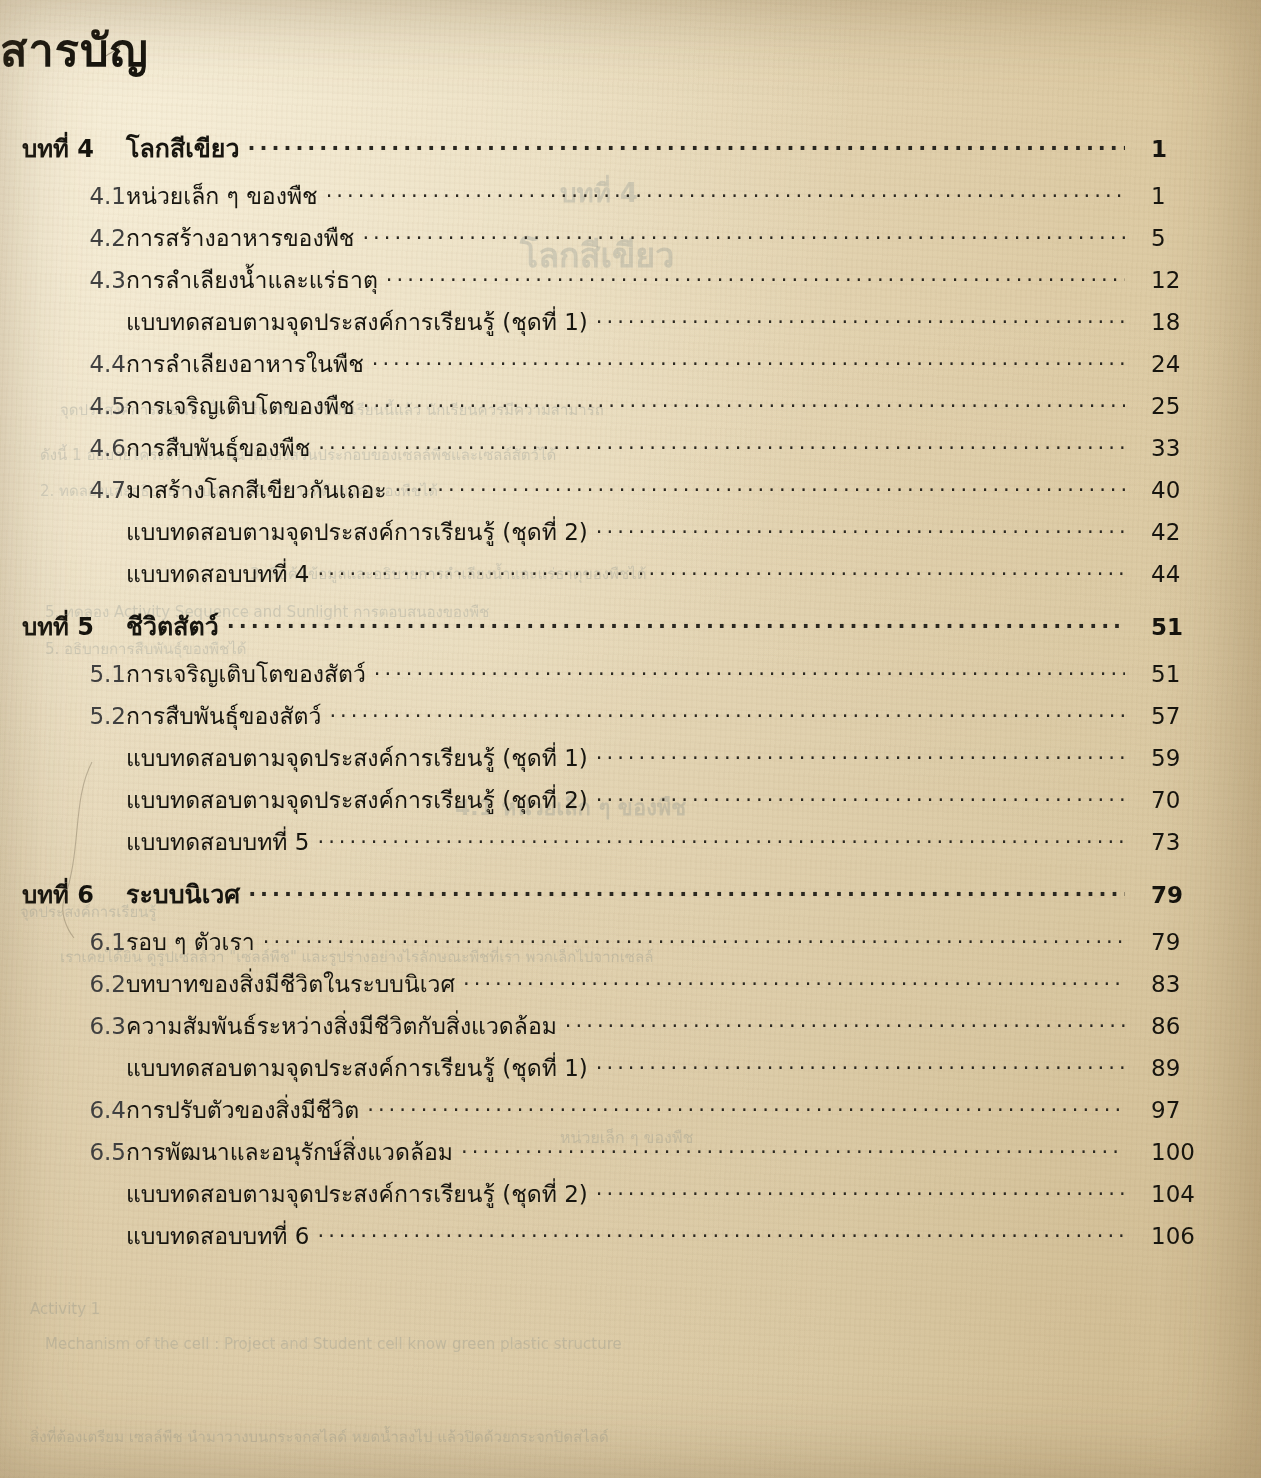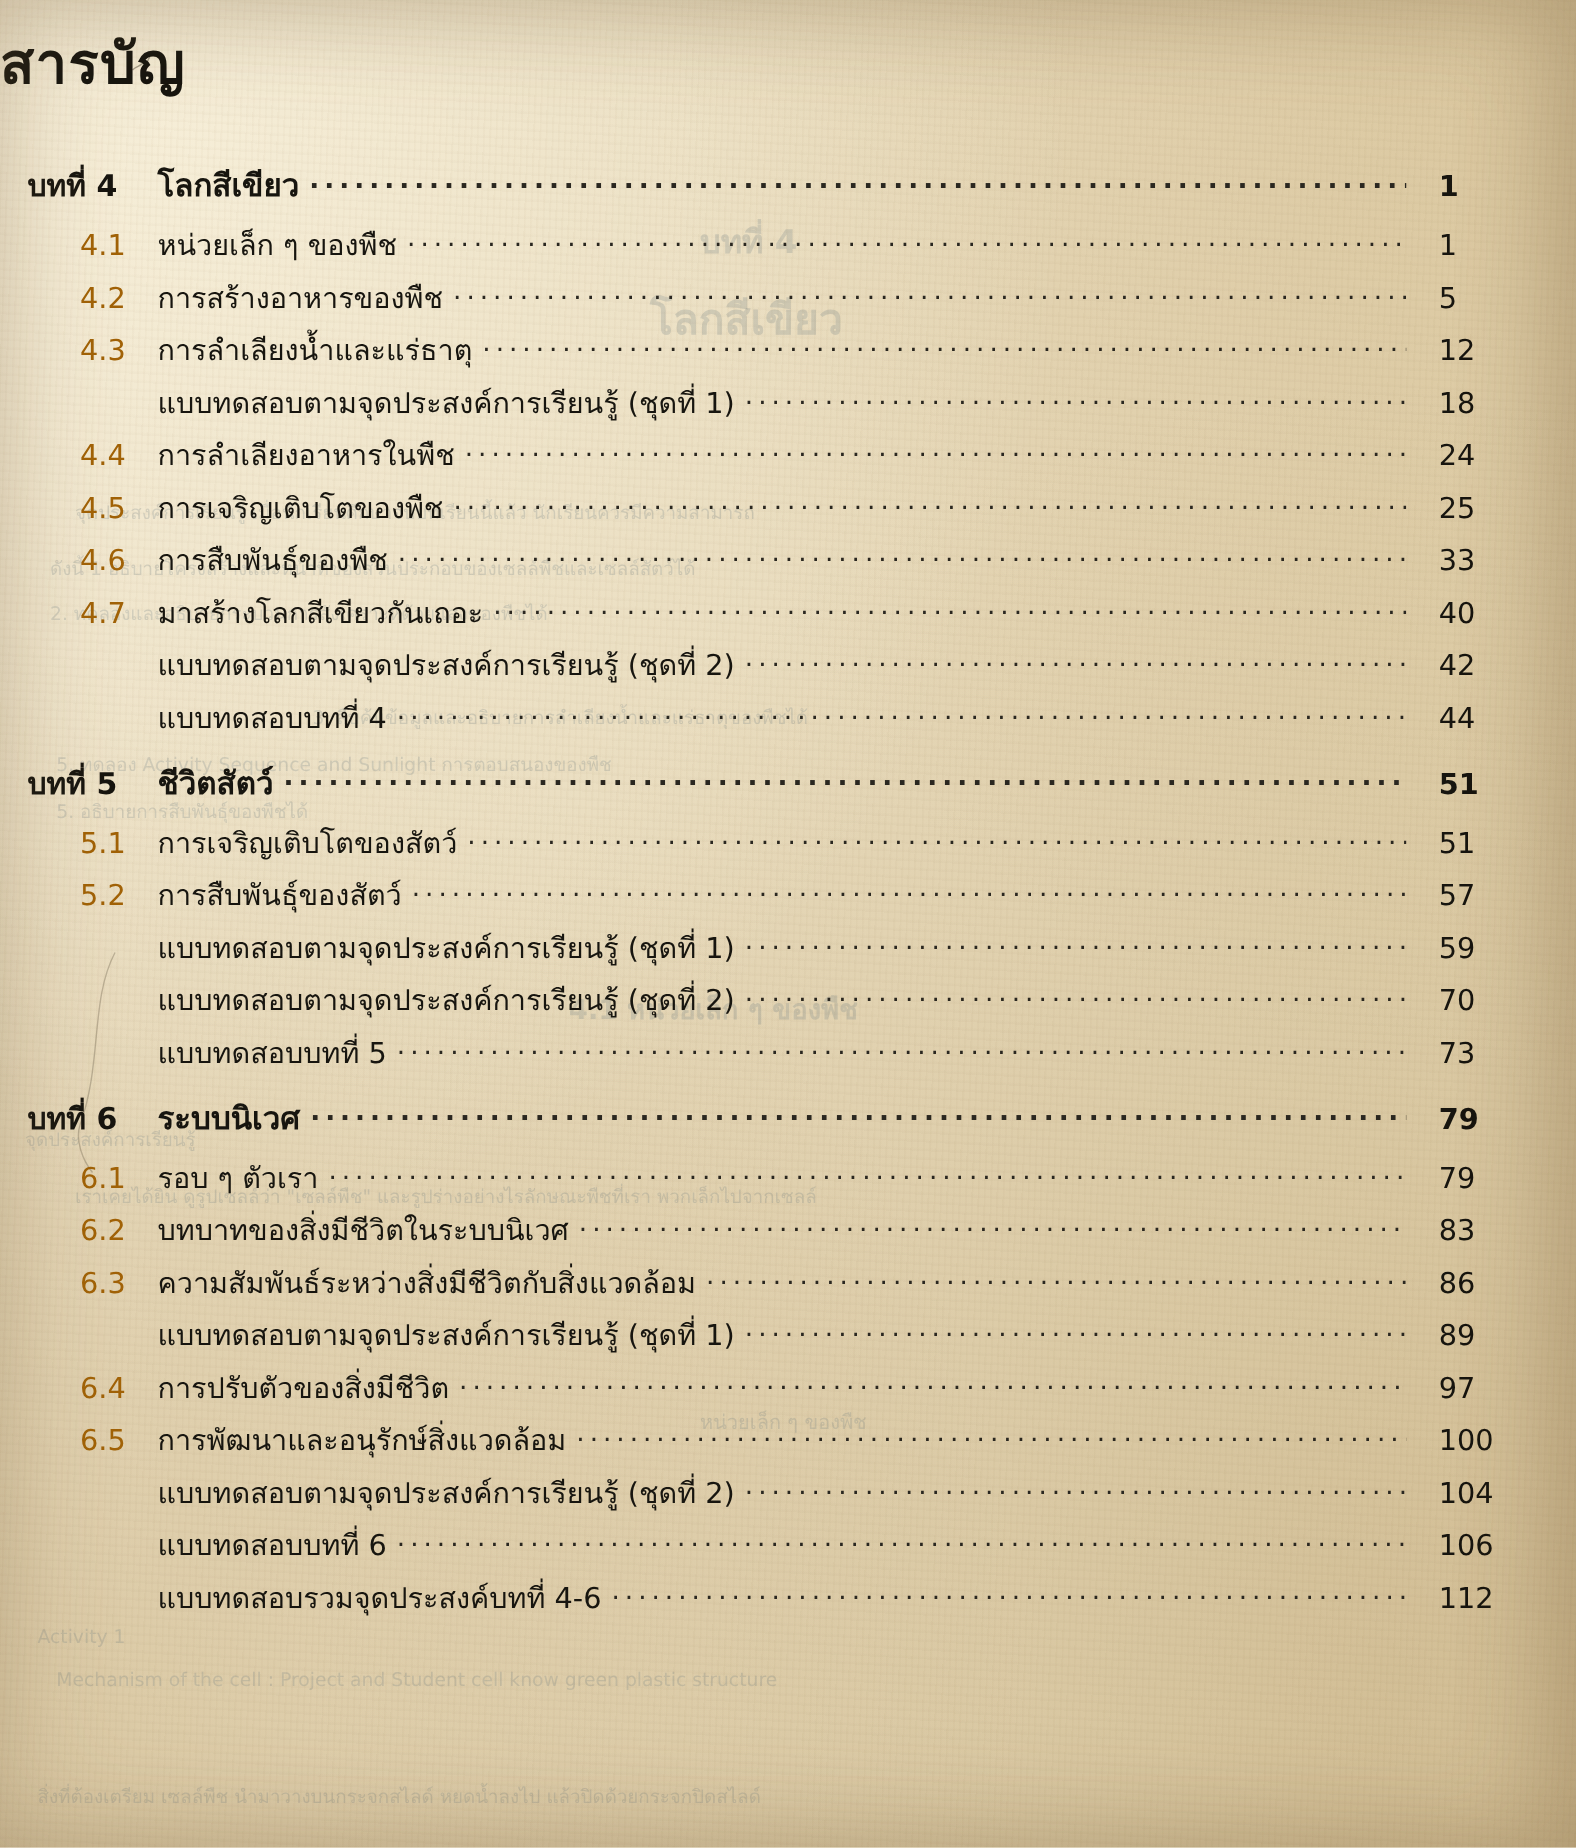--- a/index.html
+++ b/index.html
@@ -98,23 +98,23 @@
     font-size: 25px;
     font-weight: 700;
     color: #17150f;
     white-space: nowrap;
     padding-right: 8px;
   }
   .sec-num {
     width: 62px;
     flex: 0 0 62px;
     font-size: 23px;
-    color: #a16207;
-    white-space: nowrap;
-    text-align: left;
+    color: #404040;
+    white-space: nowrap;
+    text-align: right;
   }
   .sec-title {
     font-size: 23px;
     color: #17150f;
     white-space: nowrap;
     padding-right: 8px;
   }
   .sub-indent {
     width: 104px;
     flex: 0 0 104px;
@@ -372,22 +372,16 @@
         <div class="sec-title">แบบทดสอบตามจุดประสงค์การเรียนรู้ (ชุดที่ 2)</div>
         <div class="leader"></div>
         <div class="pg">104</div>
       </div>
       <div class="row">
         <div class="sub-indent"></div>
         <div class="sec-title">แบบทดสอบบทที่ 6</div>
         <div class="leader"></div>
         <div class="pg">106</div>
       </div>
-      <div class="row">
-        <div class="sub-indent"></div>
-        <div class="sec-title">แบบทดสอบรวมจุดประสงค์บทที่ 4-6</div>
-        <div class="leader"></div>
-        <div class="pg">112</div>
-      </div>
     </div>
 </div>
 
 <div class="edge-shadow"></div>
 
 </body></html>

